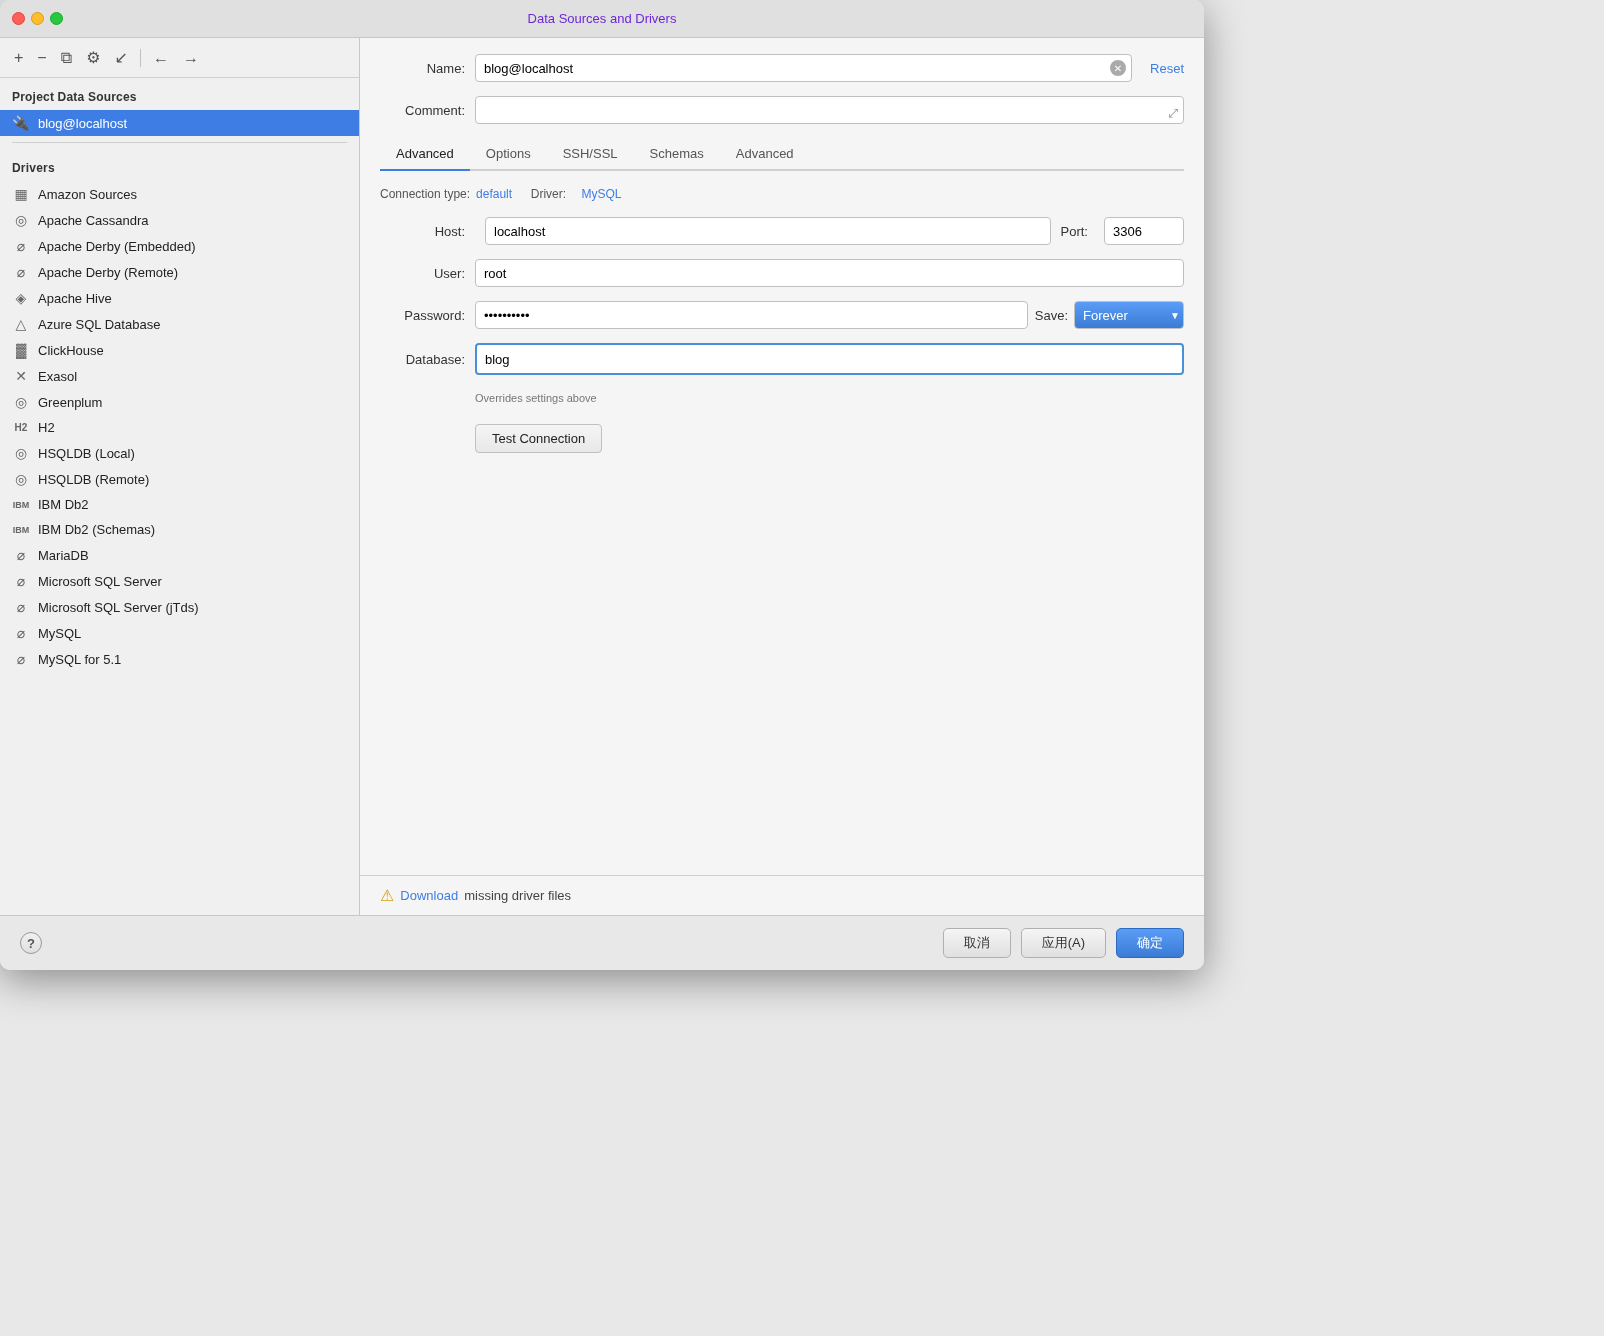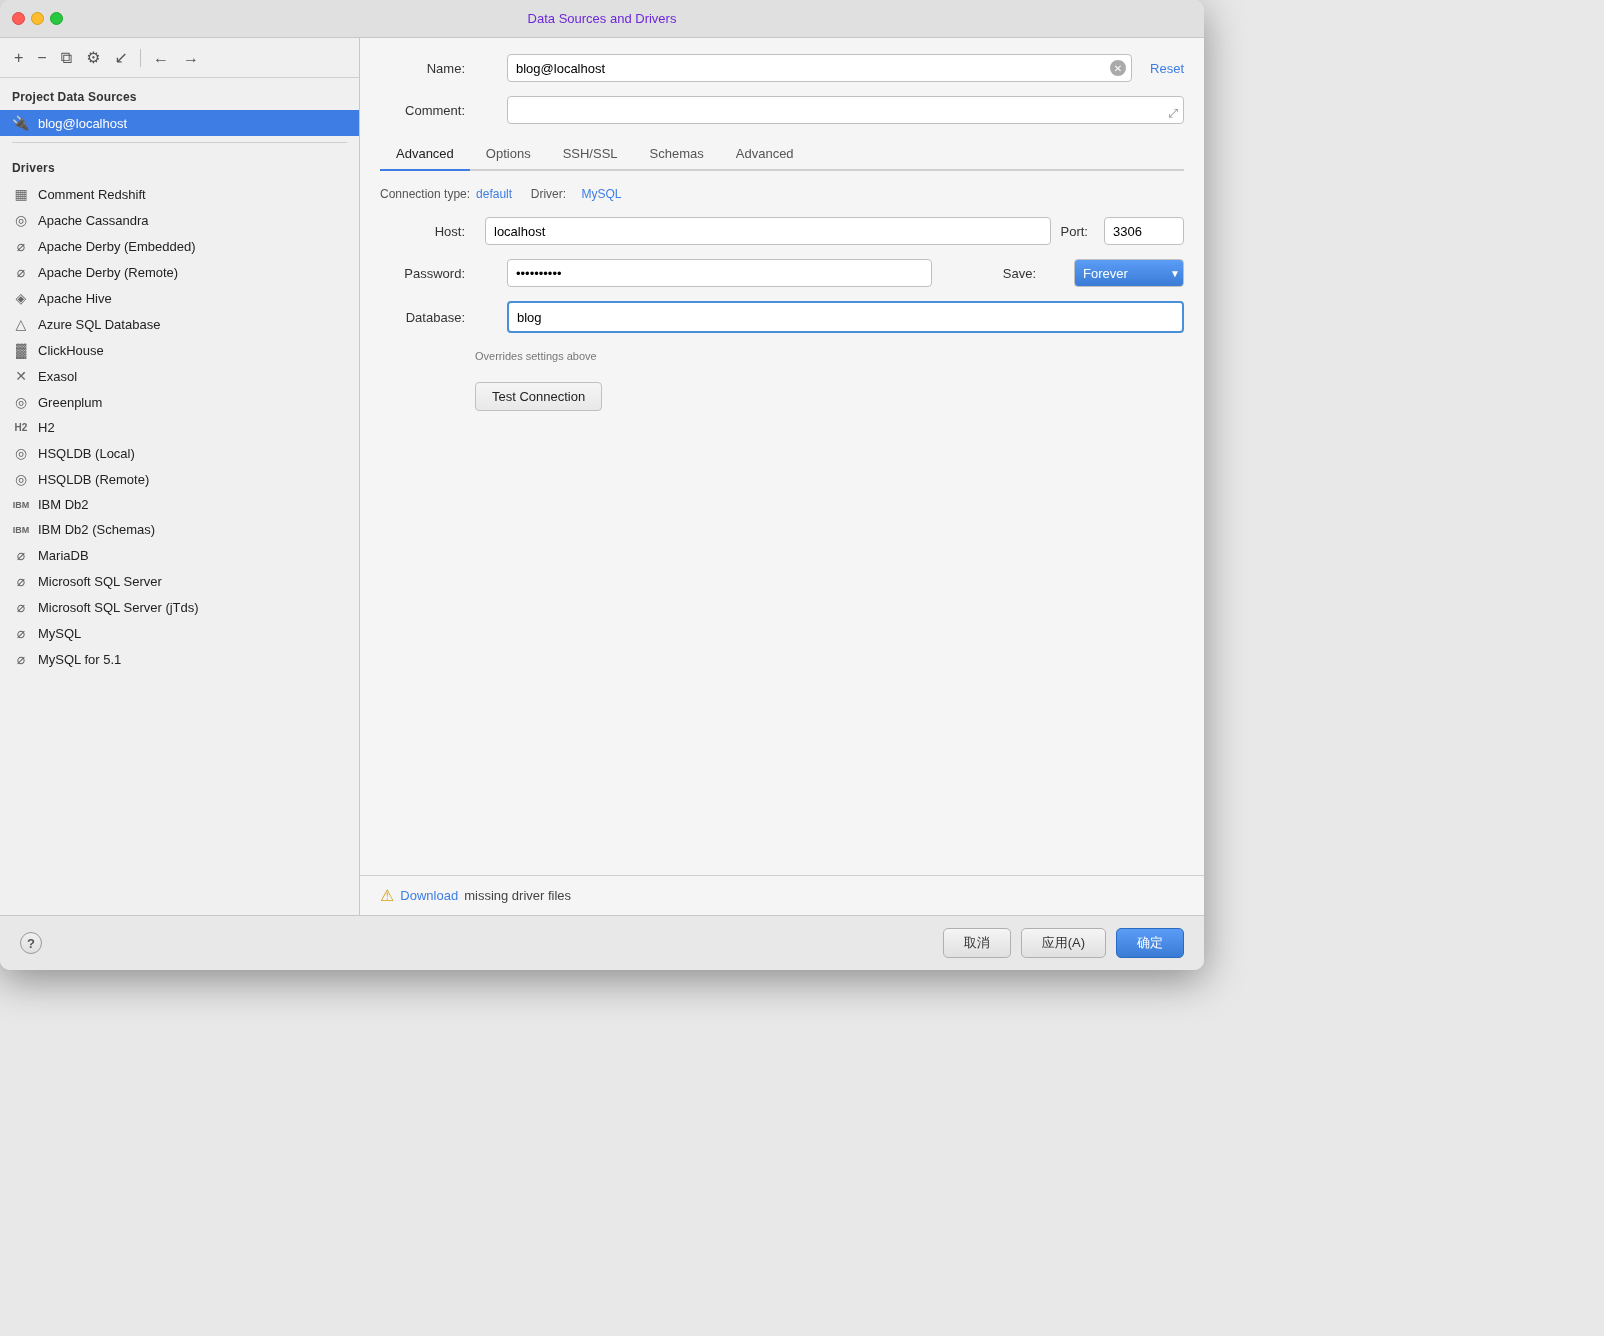--- a/index.html
+++ b/index.html
@@ -127,21 +127,20 @@
     }
     .form-area {
       flex: 1;
       padding: 16px 20px;
       overflow-y: auto;
     }
     .form-row {
       display: flex;
       align-items: center;
       margin-bottom: 14px;
-      gap: 32px;
     }
     .form-label {
       width: 85px;
       text-align: right;
       margin-right: 10px;
       color: #333;
       font-size: 13px;
       flex-shrink: 0;
     }
     .form-input {
@@ -391,21 +390,21 @@
       <div class="sidebar-item selected">
         <span class="item-icon">🔌</span>
         <span class="item-label">blog@localhost</span>
       </div>
 
       <div class="separator-line"></div>
       <div class="section-label">Drivers</div>
 
       <div class="sidebar-item">
         <span class="item-icon">▦</span>
-        <span class="item-label">Comment Redshift</span>
+        <span class="item-label">Amazon Sources</span>
       </div>
       <div class="sidebar-item">
         <span class="item-icon">◎</span>
         <span class="item-label">Apache Cassandra</span>
       </div>
       <div class="sidebar-item">
         <span class="item-icon">⌀</span>
         <span class="item-label">Apache Derby (Embedded)</span>
       </div>
       <div class="sidebar-item">
@@ -514,20 +513,24 @@
         <a class="connection-link">MySQL</a>
       </div>
 
       <div class="host-port-row">
         <span class="host-label">Host:</span>
         <input type="text" class="host-input" value="localhost" style="">
         <span class="port-label">Port:</span>
         <input type="text" class="port-input" value="3306" style="">
       </div>
 
+      <div class="form-row">
+        <span class="form-label">User:</span>
+        <input type="text" class="form-input" value="root" style="">
+      </div>
 
       <div class="form-row">
         <span class="form-label">Password:</span>
         <input type="password" class="form-input" value="••••••••••" style="">
         &nbsp;&nbsp;
         <span class="save-label">Save:</span>
         <div class="save-select-wrap">
           <select class="save-select">
             <option>Forever</option>
             <option>Until restart</option>

